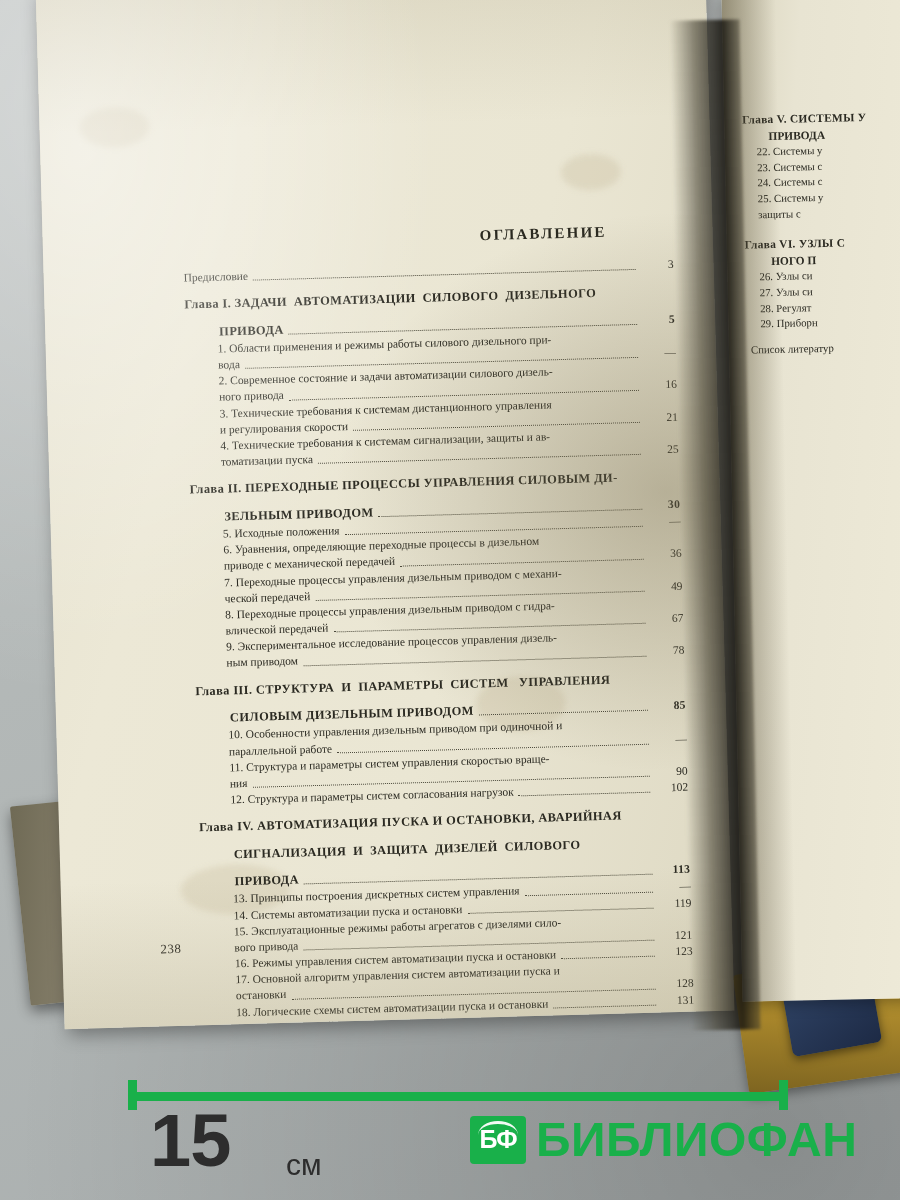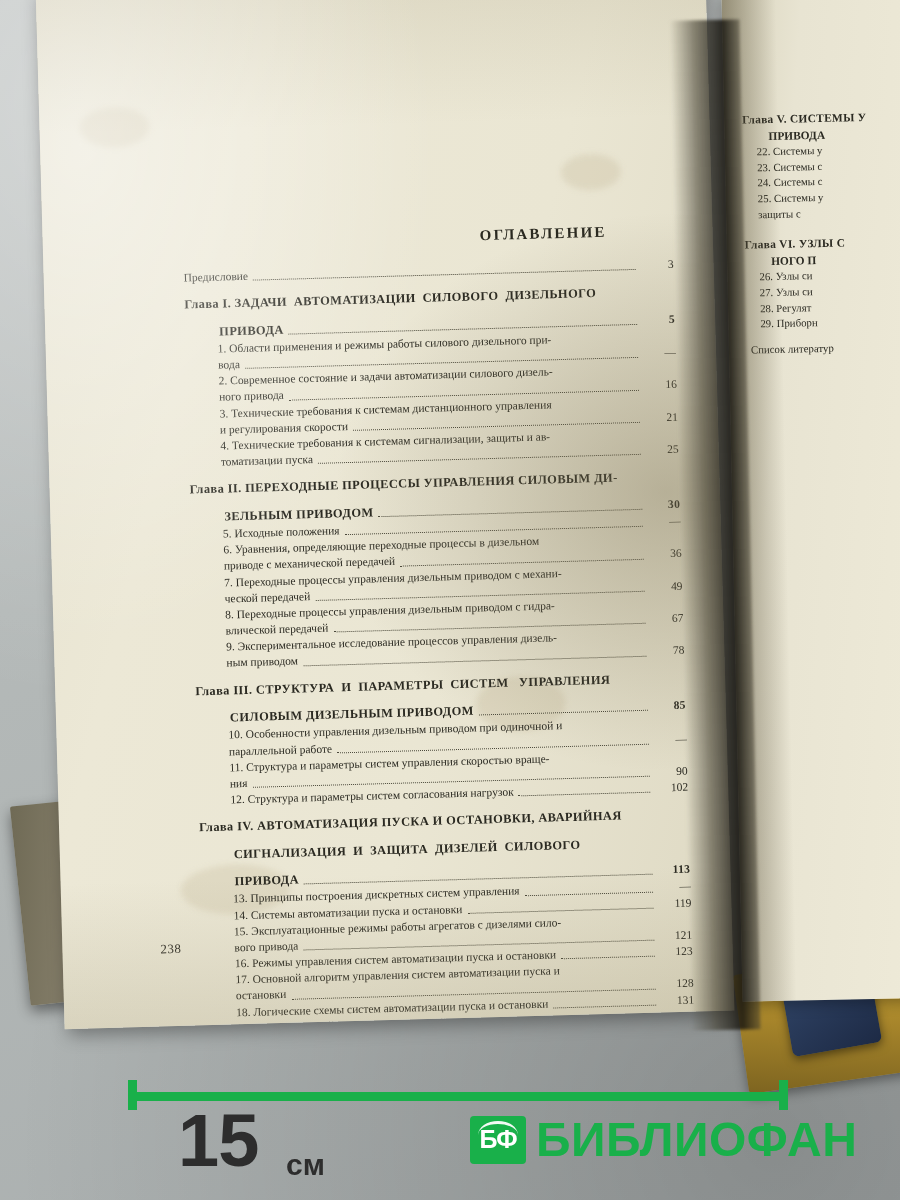--- a/index.html
+++ b/index.html
@@ -245,28 +245,27 @@
   .scalebar .tick-r { left: 651px; }
   .scale-num {
     position: absolute;
     left: 150px;
     top: 1098px;
     font-family: "Liberation Sans", sans-serif;
     font-weight: 700;
     font-size: 74px;
     color: #2d2d2d;
     letter-spacing: -1px;
-    margin-left: 28px;
   }
   .scale-unit {
     position: absolute;
     left: 286px;
     top: 1148px;
     font-family: "Liberation Sans", sans-serif;
-    font-weight: 700;
+    font-weight: 400;
     font-size: 30px;
     color: #2d2d2d;
   }
   .brand {
     position: absolute;
     left: 470px;
     top: 1112px;
     display: flex;
     align-items: center;
     gap: 10px;

